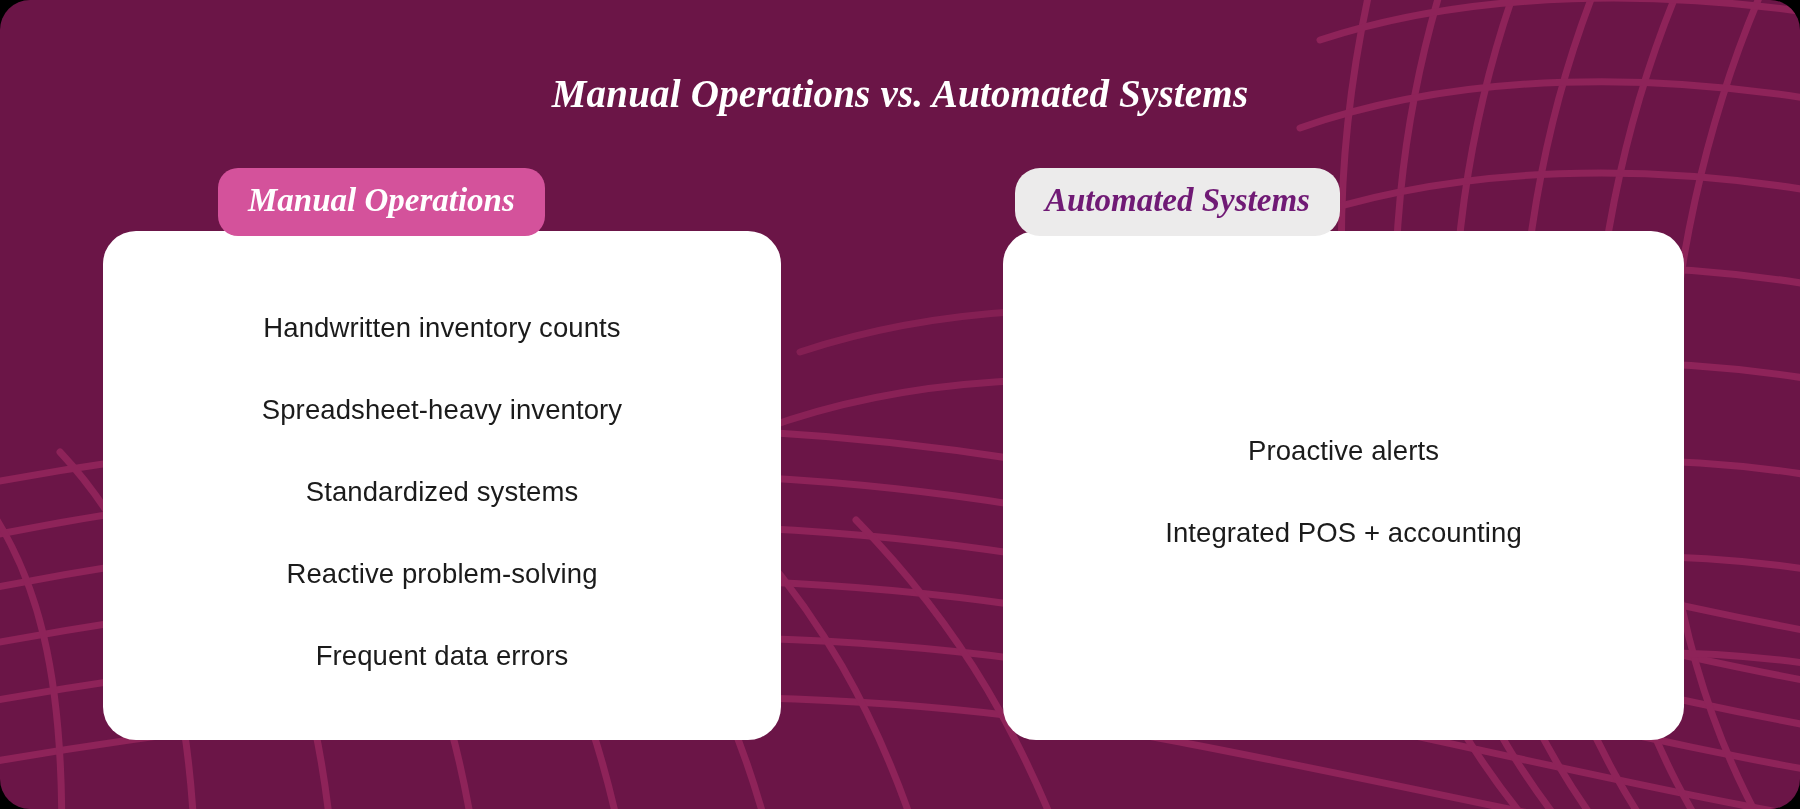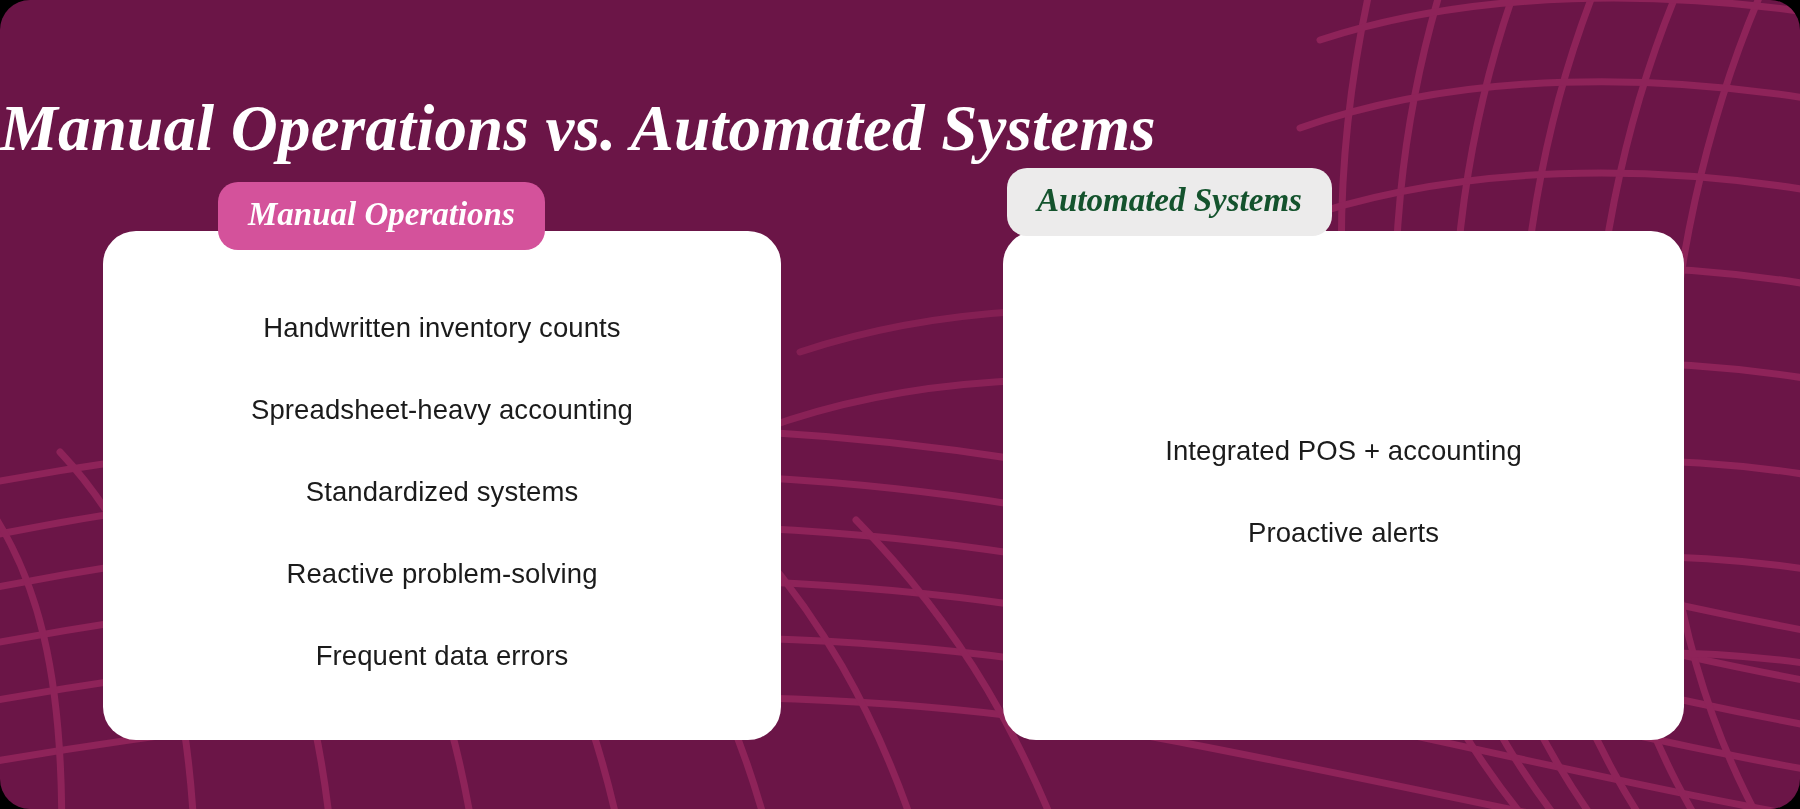--- a/index.html
+++ b/index.html
@@ -32,25 +32,26 @@
     height: 809px;
     pointer-events: none;
   }
 
   
   #title {
     position: absolute;
     top: 44px;
     left: 0;
     width: 1800px;
+    text-align: center;
     color: #FFFFFF;
     font-family: "Liberation Serif", "DejaVu Serif", serif;
     font-style: italic;
     font-weight: bold;
-    font-size: 65px;
+    font-size: 39px;
     letter-spacing: 0.2px;
     line-height: 1.25;
   }
 
   
   .column {
     position: absolute;
     top: 231px;
   }
   #column-manual  { left: 103px;  width: 678px; }
@@ -105,26 +106,26 @@
     font-weight: bold;
     font-size: 33px;
     line-height: 1.25;
     white-space: nowrap;
     z-index: 3;
   }
   #badge-manual {
     left: 115px;
     background: #D4529B;
     color: #FFFFFF;
-    margin-top: 14px;
   }
   #badge-auto {
-    left: 4px;
+    left: 12px;
     background: #ECEBEB;
-    color: #14532d;
+    color: #701a75;
+    border-radius: 25px;
   }
 </style>
 </head>
 <body>
 
 <div id="panel">
 
   <svg id="mesh-layer" viewBox="0 0 1800 809" preserveAspectRatio="none" aria-hidden="true">
     <defs>
       <clipPath id="panelClip">
@@ -169,32 +170,32 @@
       <path d="M800 352 C 940 306, 1110 296, 1280 330" stroke-opacity="0.7"></path>
     </g>
   </svg>
 
   <h1 id="title">Manual Operations vs. Automated Systems</h1>
 
   <div class="column" id="column-manual">
     <div class="card">
       <ul class="card-list">
         <li>Handwritten inventory counts</li>
-        <li>Spreadsheet-heavy accounting</li>
+        <li>Spreadsheet-heavy inventory</li>
         <li>Standardized systems</li>
         <li>Reactive problem-solving</li>
         <li>Frequent data errors</li>
       </ul>
     </div>
     <div class="badge" id="badge-manual">Manual Operations</div>
   </div>
 
   <div class="column" id="column-auto">
     <div class="card">
       <ul class="card-list">
+        <li>Proactive alerts</li>
         <li>Integrated POS + accounting</li>
-        <li>Proactive alerts</li>
       </ul>
     </div>
     <div class="badge" id="badge-auto">Automated Systems</div>
   </div>
 
 </div>
 
 </body></html>

